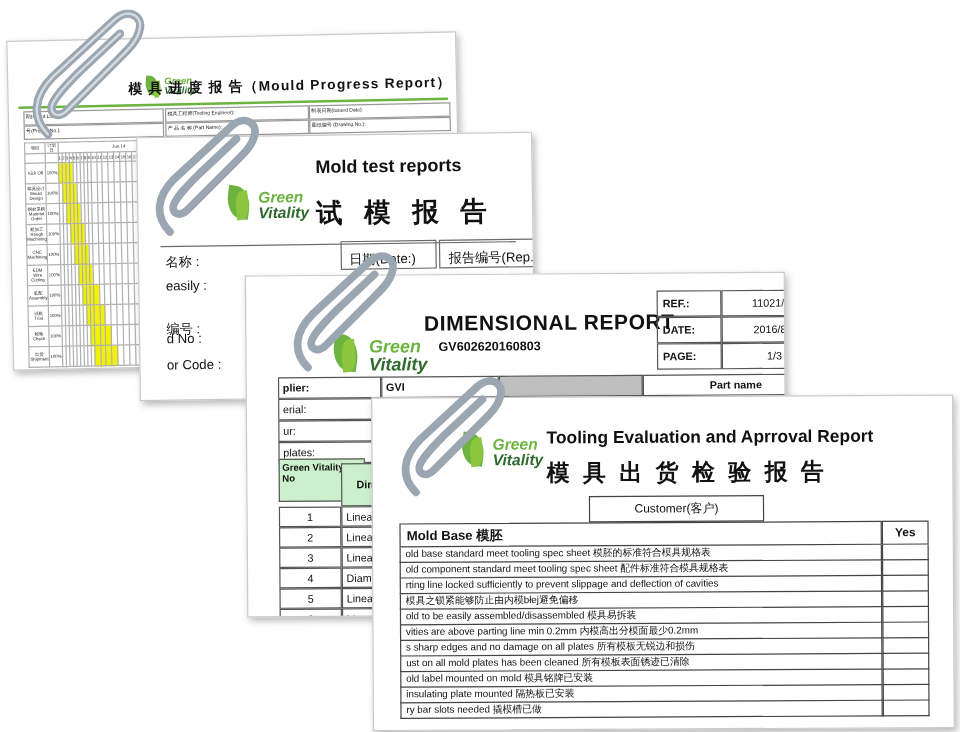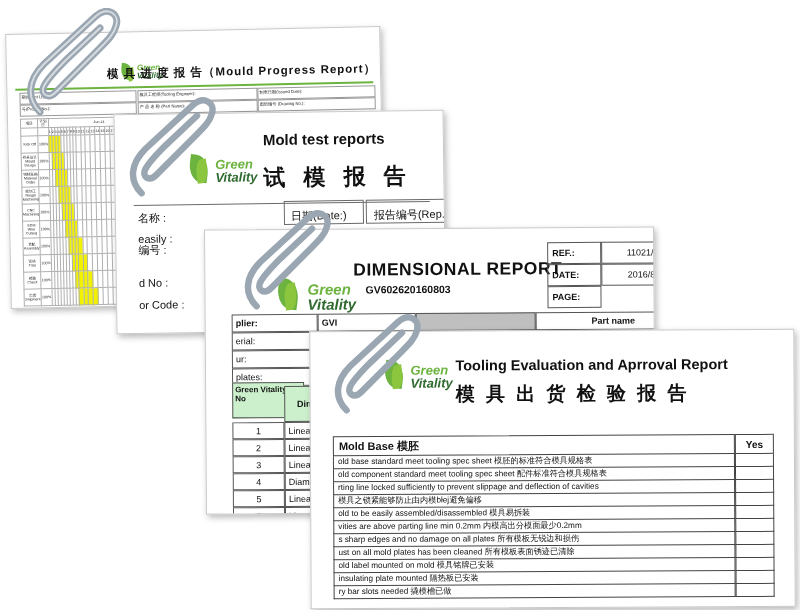--- a/index.html
+++ b/index.html
@@ -506,21 +506,21 @@
         <div class="w1">Green</div>
         <div class="w2">Vitality</div>
       </span>
     </div>
     <div class="t-en">Mold test reports</div>
     <div class="t-cn">试 模 报 告</div>
 
     <div class="boxline" style="left:18px;top:90px;width:296px;height:0;border-width:1px 0 0 0;"></div>
     <div class="row" style="left:22px;top:96px;">名称 :</div>
     <div class="row" style="left:22px;top:118px;">easily :</div>
-    <div class="row" style="left:22px;top:128px;">编号 :</div>
+    <div class="row" style="left:22px;top:152px;">编号 :</div>
     <div class="row" style="left:22px;top:162px;">d No :</div>
     <div class="row" style="left:22px;top:184px;">or Code :</div>
     <div class="row" style="left:175px;top:96px;">日期(Date:)</div>
     <div class="row" style="left:258px;top:96px;">报告编号(Rep. No.:)</div>
     <div class="boxline" style="left:168px;top:88px;width:78px;height:22px;"></div>
     <div class="boxline" style="left:250px;top:88px;width:78px;height:22px;"></div>
   </div>
   <div class="clip" style="left:125px;top:95px;">
     <svg width="96" height="108" viewBox="0 0 104 112">
       <g fill="none">
@@ -539,20 +539,21 @@
       </span>
     </div>
     <div class="dtitle">DIMENSIONAL REPORT</div>
     <div class="dsub">GV602620160803</div>
 
     <div class="rbox b" style="left:342px;top:14px;width:54px;height:22px;">REF.:</div>
     <div class="rbox c" style="left:396px;top:14px;width:88px;height:22px;">11021/51</div>
     <div class="rbox b" style="left:342px;top:36px;width:54px;height:22px;">DATE:</div>
     <div class="rbox c" style="left:396px;top:36px;width:88px;height:22px;">2016/8/3</div>
     <div class="rbox b" style="left:342px;top:58px;width:54px;height:22px;">PAGE:</div>
+    <div class="rbox c" style="left:396px;top:58px;width:88px;height:22px;">1/3</div>
 
     <div class="grayband" style="left:210px;top:84px;width:120px;height:18px;"></div>
     <div class="rbox c" style="left:330px;top:84px;width:155px;height:18px;font-weight:bold;">Part name</div>
 
     <div class="cell" style="left:26px;top:84px;width:86px;height:18px;font-weight:bold;">plier:</div>
     <div class="cell" style="left:112px;top:84px;width:98px;height:18px;font-weight:bold;">GVI</div>
     <div class="cell" style="left:26px;top:102px;width:86px;height:18px;">erial:</div>
     <div class="cell" style="left:112px;top:102px;width:98px;height:18px;">ABS</div>
     <div class="cell" style="left:26px;top:120px;width:86px;height:18px;">ur:</div>
     <div class="cell" style="left:112px;top:120px;width:98px;height:18px;">RAL 9005</div>
@@ -592,20 +593,21 @@
     <div class="logo">
       <span class="leaf"></span>
       <span class="words">
         <div class="w1">Green</div>
         <div class="w2">Vitality</div>
       </span>
     </div>
     <div class="t-en">Tooling Evaluation and Aprroval Report</div>
     <div class="t-cn">模 具 出 货 检 验 报 告</div>
 
+    <div class="cellbox" style="left:180px;top:82px;width:146px;height:22px;justify-content:center;padding-left:0;">Customer(客户)</div>
 
     <div class="cellbox" style="left:22px;top:104px;width:402px;height:20px;font-weight:bold;font-size:11px;">Mold Base 模胚</div>
     <div class="cellbox" style="left:424px;top:104px;width:39px;height:20px;font-weight:bold;justify-content:center;padding-left:0;">Yes</div>
 
     <div id="doc4-items">
         <div class="itemrow" style="left:22px;top:124px;width:402px;height:13px;">old base standard meet tooling spec sheet 模胚的标准符合模具规格表</div>
         <div class="yescol" style="left:424px;top:124px;width:39px;height:13px;border-top:none;"></div>
         <div class="itemrow" style="left:22px;top:137px;width:402px;height:13px;">old component standard meet tooling spec sheet 配件标准符合模具规格表</div>
         <div class="yescol" style="left:424px;top:137px;width:39px;height:13px;border-top:none;"></div>
         <div class="itemrow" style="left:22px;top:150px;width:402px;height:13px;">rting line locked sufficiently to prevent slippage and deflection of cavities</div>

